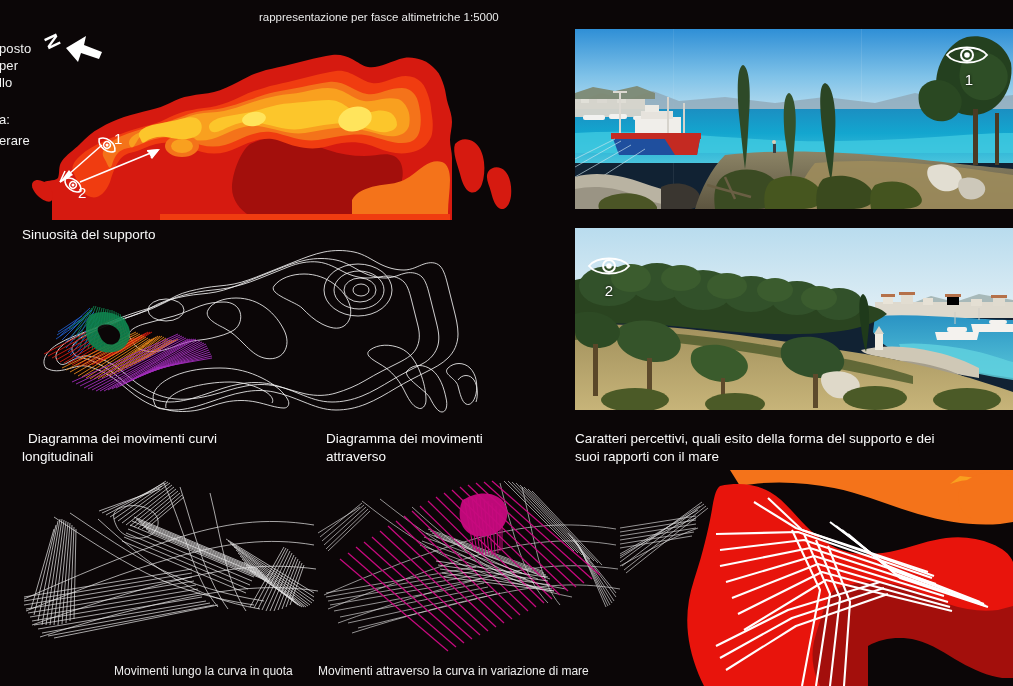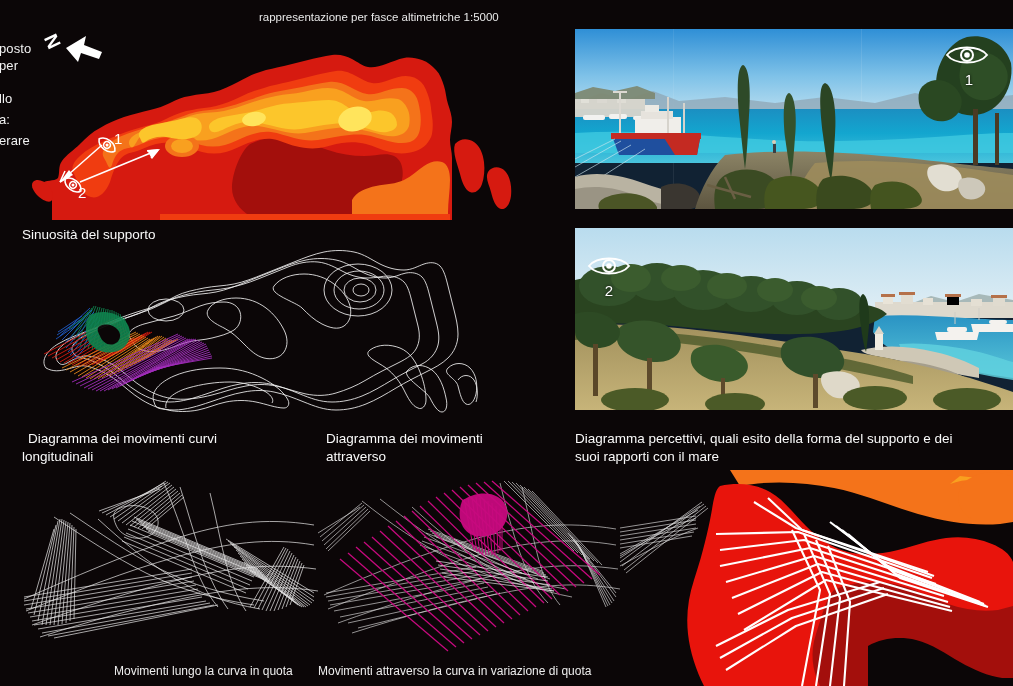--- a/index.html
+++ b/index.html
@@ -37,21 +37,21 @@
 </style>
 </head>
 <body>
 
 <div class="board">
 
   <div class="title-top" style="left:259px;top:11px;">rappresentazione per fasce altimetriche 1:5000</div>
 
   <div class="txt" style="left:-1px;top:41px;">posto</div>
   <div class="txt" style="left:-1px;top:58px;">per</div>
-  <div class="txt" style="left:-1px;top:75px;margin-top:16px;">llo</div>
+  <div class="txt" style="left:-1px;top:75px;">llo</div>
   <div class="txt" style="left:-1px;top:112px;">a:</div>
   <div class="txt" style="left:-1px;top:133px;">erare</div>
 
   <div class="north">
     <div class="n">N</div>
     <svg width="70" height="44" viewBox="0 0 70 44">
       <path d="M22 22 L42 10 L40 19 L58 26 L55 33 L37 27 L34 36 Z" fill="#ffffff"></path>
     </svg>
   </div>
 
@@ -435,21 +435,21 @@
       </g>
     </svg>
   </div>
 
   <div class="cap" style="left:28px;top:430px;">Diagramma dei movimenti curvi</div>
   <div class="cap" style="left:22px;top:448px;">longitudinali</div>
 
   <div class="cap" style="left:326px;top:430px;">Diagramma dei movimenti</div>
   <div class="cap" style="left:326px;top:448px;">attraverso</div>
 
-  <div class="cap" style="left:575px;top:430px;">Diagramma percettivi, quali esito della forma del supporto e dei</div>
+  <div class="cap" style="left:575px;top:430px;">Caratteri percettivi, quali esito della forma del supporto e dei</div>
   <div class="cap" style="left:575px;top:448px;">suoi rapporti con il mare</div>
 
   <div class="layer" style="left:14px;top:473px;width:310px;height:180px;">
     <svg width="310" height="180" viewBox="0 0 310 180">
       <g stroke="#ffffff" stroke-width="0.7" fill="none" opacity="0.92">
 
         <g>
           <path d="M46 46 L28 152"></path>
             <path d="M48 46 L32 152"></path>
           <path d="M50 47 L36 152"></path>
@@ -742,21 +742,21 @@
         <path d="M196 70 L220 128 L210 216"></path>
         <path d="M208 76 L230 132 L224 216"></path>
         <path d="M96 176 L168 140 L260 112"></path>
         <path d="M100 188 L172 148 L264 118"></path>
         <path d="M106 200 L176 156 L268 124"></path>
       </g>
     </svg>
   </div>
 
   <div class="cap-sm" style="left:114px;top:664px;">Movimenti lungo la curva in quota</div>
-  <div class="cap-sm" style="left:318px;top:664px;">Movimenti attraverso la curva in variazione di quota</div>
+  <div class="cap-sm" style="left:318px;top:664px;">Movimenti attraverso la curva in variazione di mare</div>
 
   <div class="photo" style="left:575px;top:29px;width:438px;height:180px;">
     <svg width="438" height="180" viewBox="0 0 438 180">
       <defs>
         <linearGradient id="sky1" x1="0" y1="0" x2="0" y2="1">
           <stop offset="0" stop-color="#2f8fd6"></stop>
           <stop offset="0.55" stop-color="#7fc2e8"></stop>
           <stop offset="1" stop-color="#bcdff0"></stop>
         </linearGradient>
         <linearGradient id="sea1" x1="0" y1="0" x2="0" y2="1">

